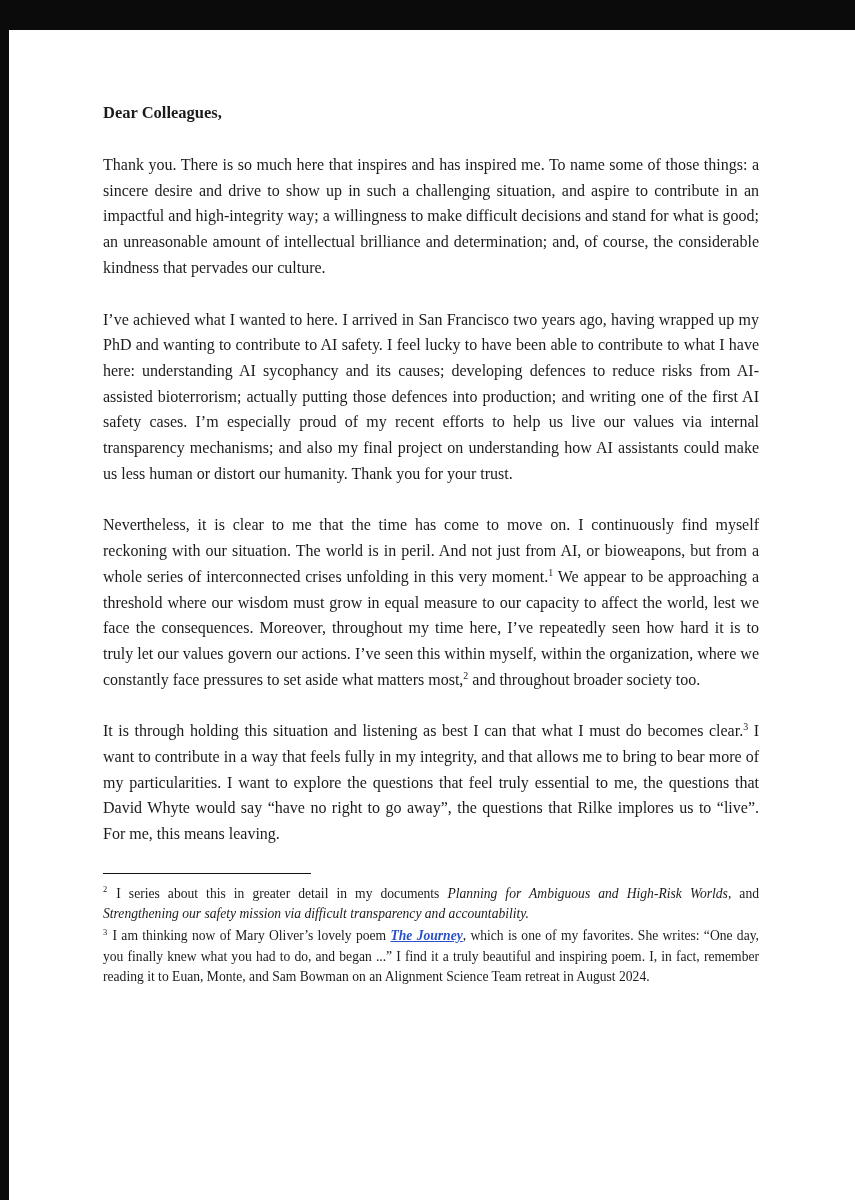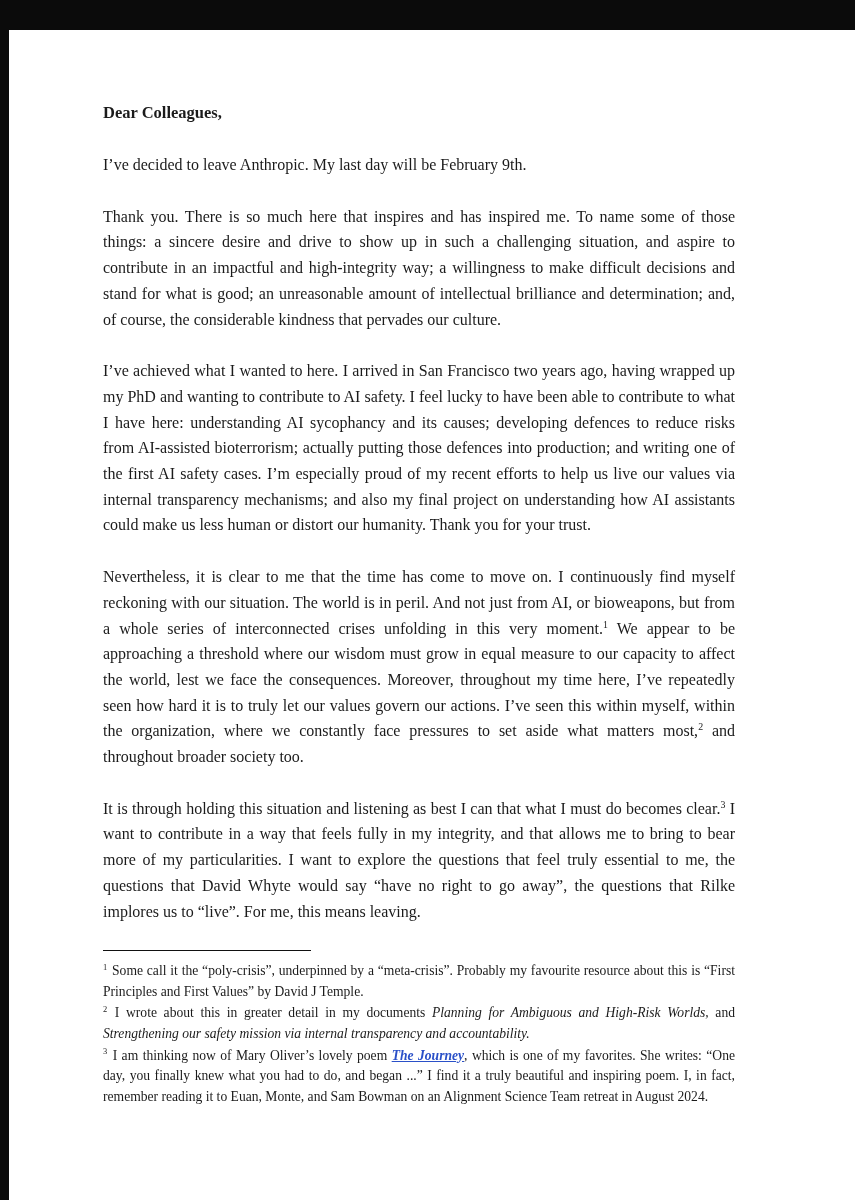--- a/index.html
+++ b/index.html
@@ -28,21 +28,21 @@
     top: 0; left: 0;
     width: 9px; height: 1200px;
     background: #0b0b0b;
   }
   .page {
     position: absolute;
     left: 9px; top: 30px;
     width: 846px; height: 1170px;
     background: #ffffff;
     box-sizing: border-box;
-    padding: 70px 120px 40px 94px;
+    padding: 70px 96px 40px 94px;
     color: #1b1b1b;
   }
   .salutation {
     font-size: 16.5px;
     font-weight: bold;
     margin: 0 0 26px 0;
     line-height: 26px;
   }
   .para {
     font-size: 16px;
@@ -85,28 +85,26 @@
 <body>
 
 <div class="viewport">
   <div class="edge-top"></div>
   <div class="edge-left"></div>
 
   <div class="page">
     <p class="salutation">Dear Colleagues,</p>
 
     <div>
-        <p class="para"><span>I’ve decided to leave Anthropic. My last day will be February 9th.</span></p>
         <p class="para"><span>Thank you. There is so much here that inspires and has inspired me. To name some of those things: a sincere desire and drive to show up in such a challenging situation, and aspire to contribute in an impactful and high-integrity way; a willingness to make difficult decisions and stand for what is good; an unreasonable amount of intellectual brilliance and determination; and, of course, the considerable kindness that pervades our culture.</span></p>
         <p class="para"><span>I’ve achieved what I wanted to here. I arrived in San Francisco two years ago, having wrapped up my PhD and wanting to contribute to AI safety. I feel lucky to have been able to contribute to what I have here: understanding AI sycophancy and its causes; developing defences to reduce risks from AI-assisted bioterrorism; actually putting those defences into production; and writing one of the first AI safety cases. I’m especially proud of my recent efforts to help us live our values via internal transparency mechanisms; and also my final project on understanding how AI assistants could make us less human or distort our humanity. Thank you for your trust.</span></p>
         <p class="para"><span>Nevertheless, it is clear to me that the time has come to move on. I continuously find myself reckoning with our situation. The world is in peril. And not just from AI, or bioweapons, but from a whole series of interconnected crises unfolding in this very moment.</span><sup>1</sup><span> We appear to be approaching a threshold where our wisdom must grow in equal measure to our capacity to affect the world, lest we face the consequences. Moreover, throughout my time here, I’ve repeatedly seen how hard it is to truly let our values govern our actions. I’ve seen this within myself, within the organization, where we constantly face pressures to set aside what matters most,</span><sup>2</sup><span> and throughout broader society too.</span></p>
         <p class="para"><span>It is through holding this situation and listening as best I can that what I must do becomes clear.</span><sup>3</sup><span> I want to contribute in a way that feels fully in my integrity, and that allows me to bring to bear more of my particularities. I want to explore the questions that feel truly essential to me, the questions that David Whyte would say “have no right to go away”, the questions that Rilke implores us to “live”. For me, this means leaving.</span></p>
       </div>
 
     <hr class="footnote-rule">
 
     <div class="footnotes">
-        <p class="footnote"><sup>1</sup><span> Some call it the “poly-crisis”, underpinned by a “meta-crisis”. Probably my favourite resource about this is “First Principles and First Values” by David J Temple.</span></p>
-        <p class="footnote"><sup>2</sup><span> I wrote about this in greater detail in my documents </span><em>Planning for Ambiguous and High-Risk Worlds,</em><span> and </span><em>Strengthening our safety mission via internal transparency and accountability.</em></p>
+        <p class="footnote"><sup>2</sup><span> I series about this in greater detail in my documents </span><em>Planning for Ambiguous and High-Risk Worlds,</em><span> and </span><em>Strengthening our safety mission via difficult transparency and accountability.</em></p>
         <p class="footnote"><sup>3</sup><span> I am thinking now of Mary Oliver’s lovely poem </span><a class="doclink" href="#" style="color: rgb(42, 80, 200);">The Journey</a><span>, which is one of my favorites. She writes: “One day, you finally knew what you had to do, and began ...” I find it a truly beautiful and inspiring poem. I, in fact, remember reading it to Euan, Monte, and Sam Bowman on an Alignment Science Team retreat in August 2024.</span></p>
       </div>
   </div>
 </div>
 
 </body></html>

